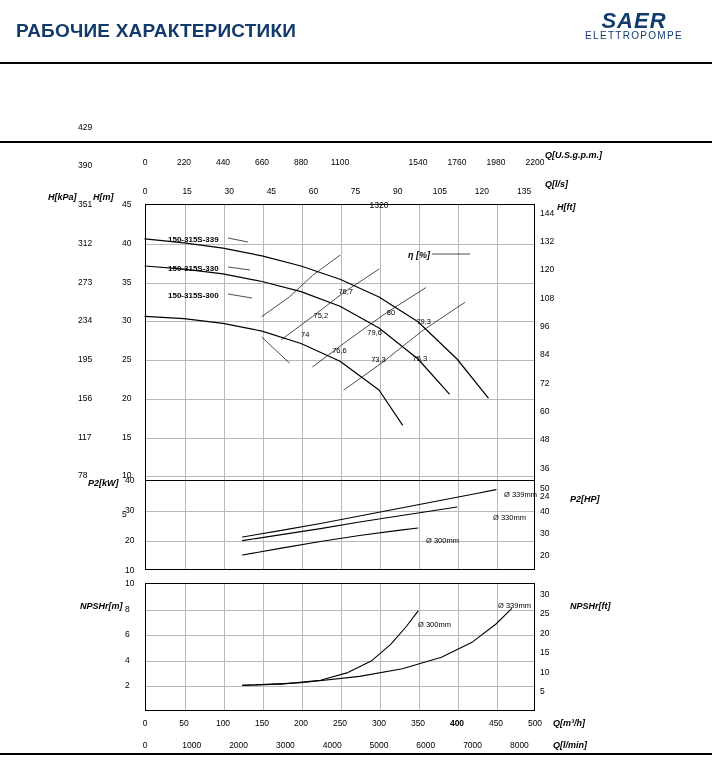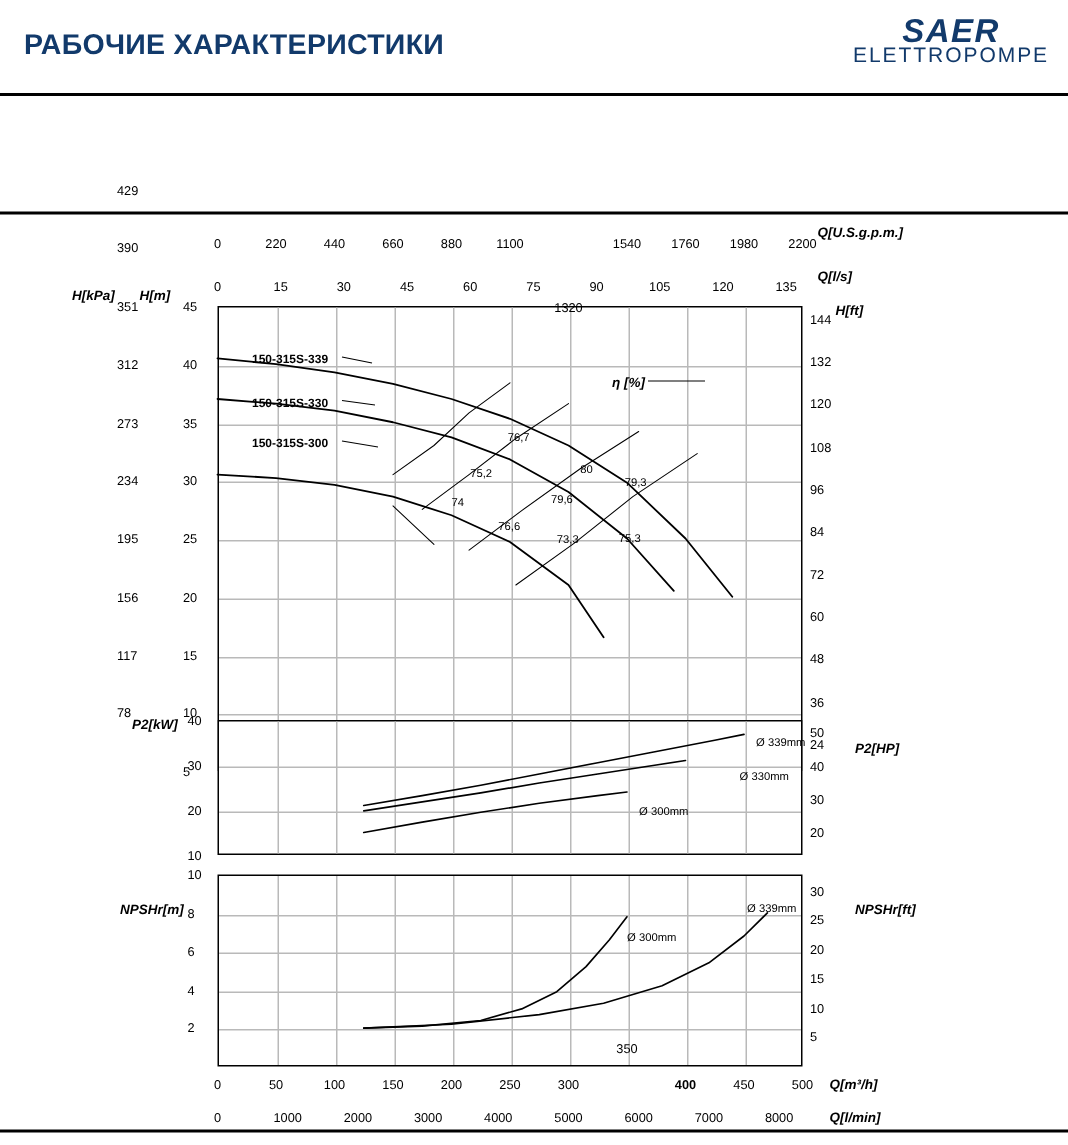--- a/index.html
+++ b/index.html
@@ -22,21 +22,21 @@
   .logo-box {
     position:absolute; right:18px; top:8px;
     width:120px; height:36px;
     display:flex; flex-direction:column; align-items:center; justify-content:center;
   }
   .logo-main {
     font-size:22px; font-weight:bold; font-style:italic; color:#123a6b;
     letter-spacing:1px; line-height:20px;
   }
   .logo-sub {
-    font-size:14px; color:#123a6b; letter-spacing:1.3px; line-height:10px;
+    font-size:10px; color:#123a6b; letter-spacing:1.3px; line-height:10px;
   }
   .hr-top {
     position:absolute; left:0; top:62px; width:712px; height:2px; background:#000;
   }
 
   
   .model-bar {
     position:absolute; left:0; top:100px; width:712px; height:34px;
     background:#d9e3e2;
     border-top:1px solid #9aa8a6; border-bottom:1px solid #9aa8a6;
@@ -293,21 +293,21 @@
       <div class="tick-label-r" style="left: 540px; top: 486.97px;">20</div>
       <div class="tick-label-r" style="left: 540px; top: 467.463px;">25</div>
       <div class="tick-label-r" style="left: 540px; top: 447.955px;">30</div>
       <div class="tick-label" style="left: 145px; top: 572px;">0</div>
       <div class="tick-label" style="left: 184px; top: 572px;">50</div>
       <div class="tick-label" style="left: 223px; top: 572px;">100</div>
       <div class="tick-label" style="left: 262px; top: 572px;">150</div>
       <div class="tick-label" style="left: 301px; top: 572px;">200</div>
       <div class="tick-label" style="left: 340px; top: 572px;">250</div>
       <div class="tick-label" style="left: 379px; top: 572px;">300</div>
-      <div class="tick-label" style="left: 418px; top: 548px;">350</div>
+      <div class="tick-label" style="left: 418px; top: 572px;">350</div>
       <div class="tick-label" style="left: 457px; top: 572px; font-weight: bold;">400</div>
       <div class="tick-label" style="left: 496px; top: 572px;">450</div>
       <div class="tick-label" style="left: 535px; top: 572px;">500</div>
       <div class="tick-label" style="left: 145px; top: 594px;">0</div>
       <div class="tick-label" style="left: 191.8px; top: 594px;">1000</div>
       <div class="tick-label" style="left: 238.6px; top: 594px; text-align: center;">2000</div>
       <div class="tick-label" style="left: 285.4px; top: 594px;">3000</div>
       <div class="tick-label" style="left: 332.2px; top: 594px;">4000</div>
       <div class="tick-label" style="left: 379px; top: 594px;">5000</div>
       <div class="tick-label" style="left: 425.799px; top: 594px;">6000</div>

